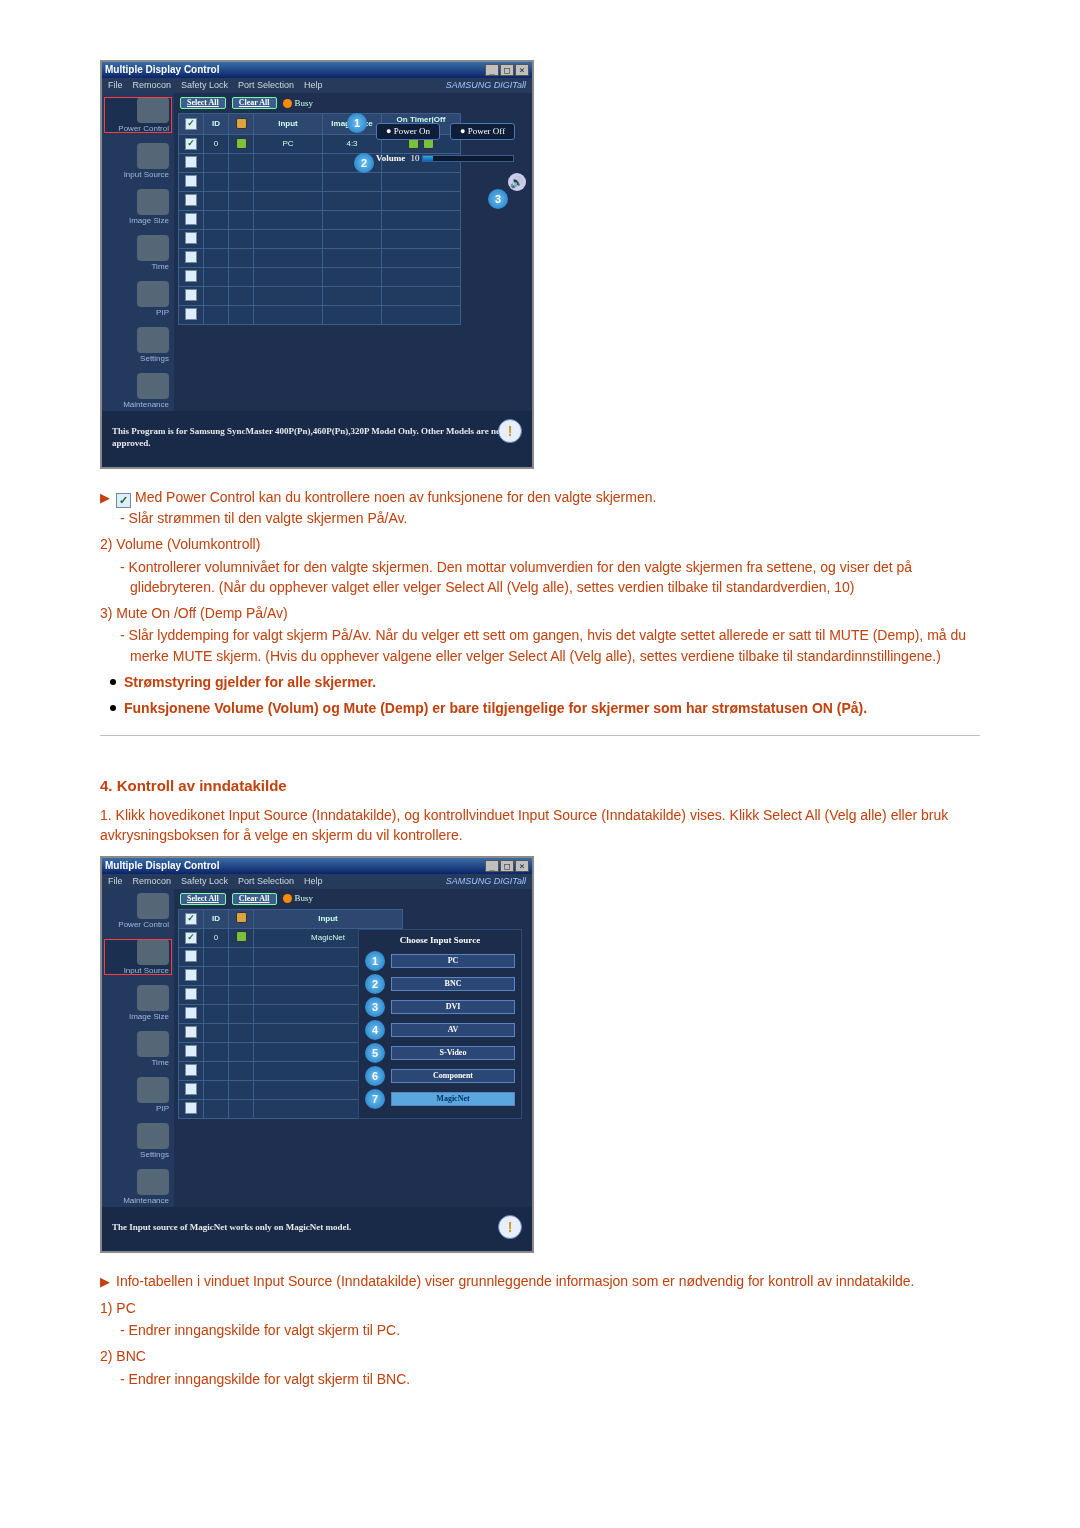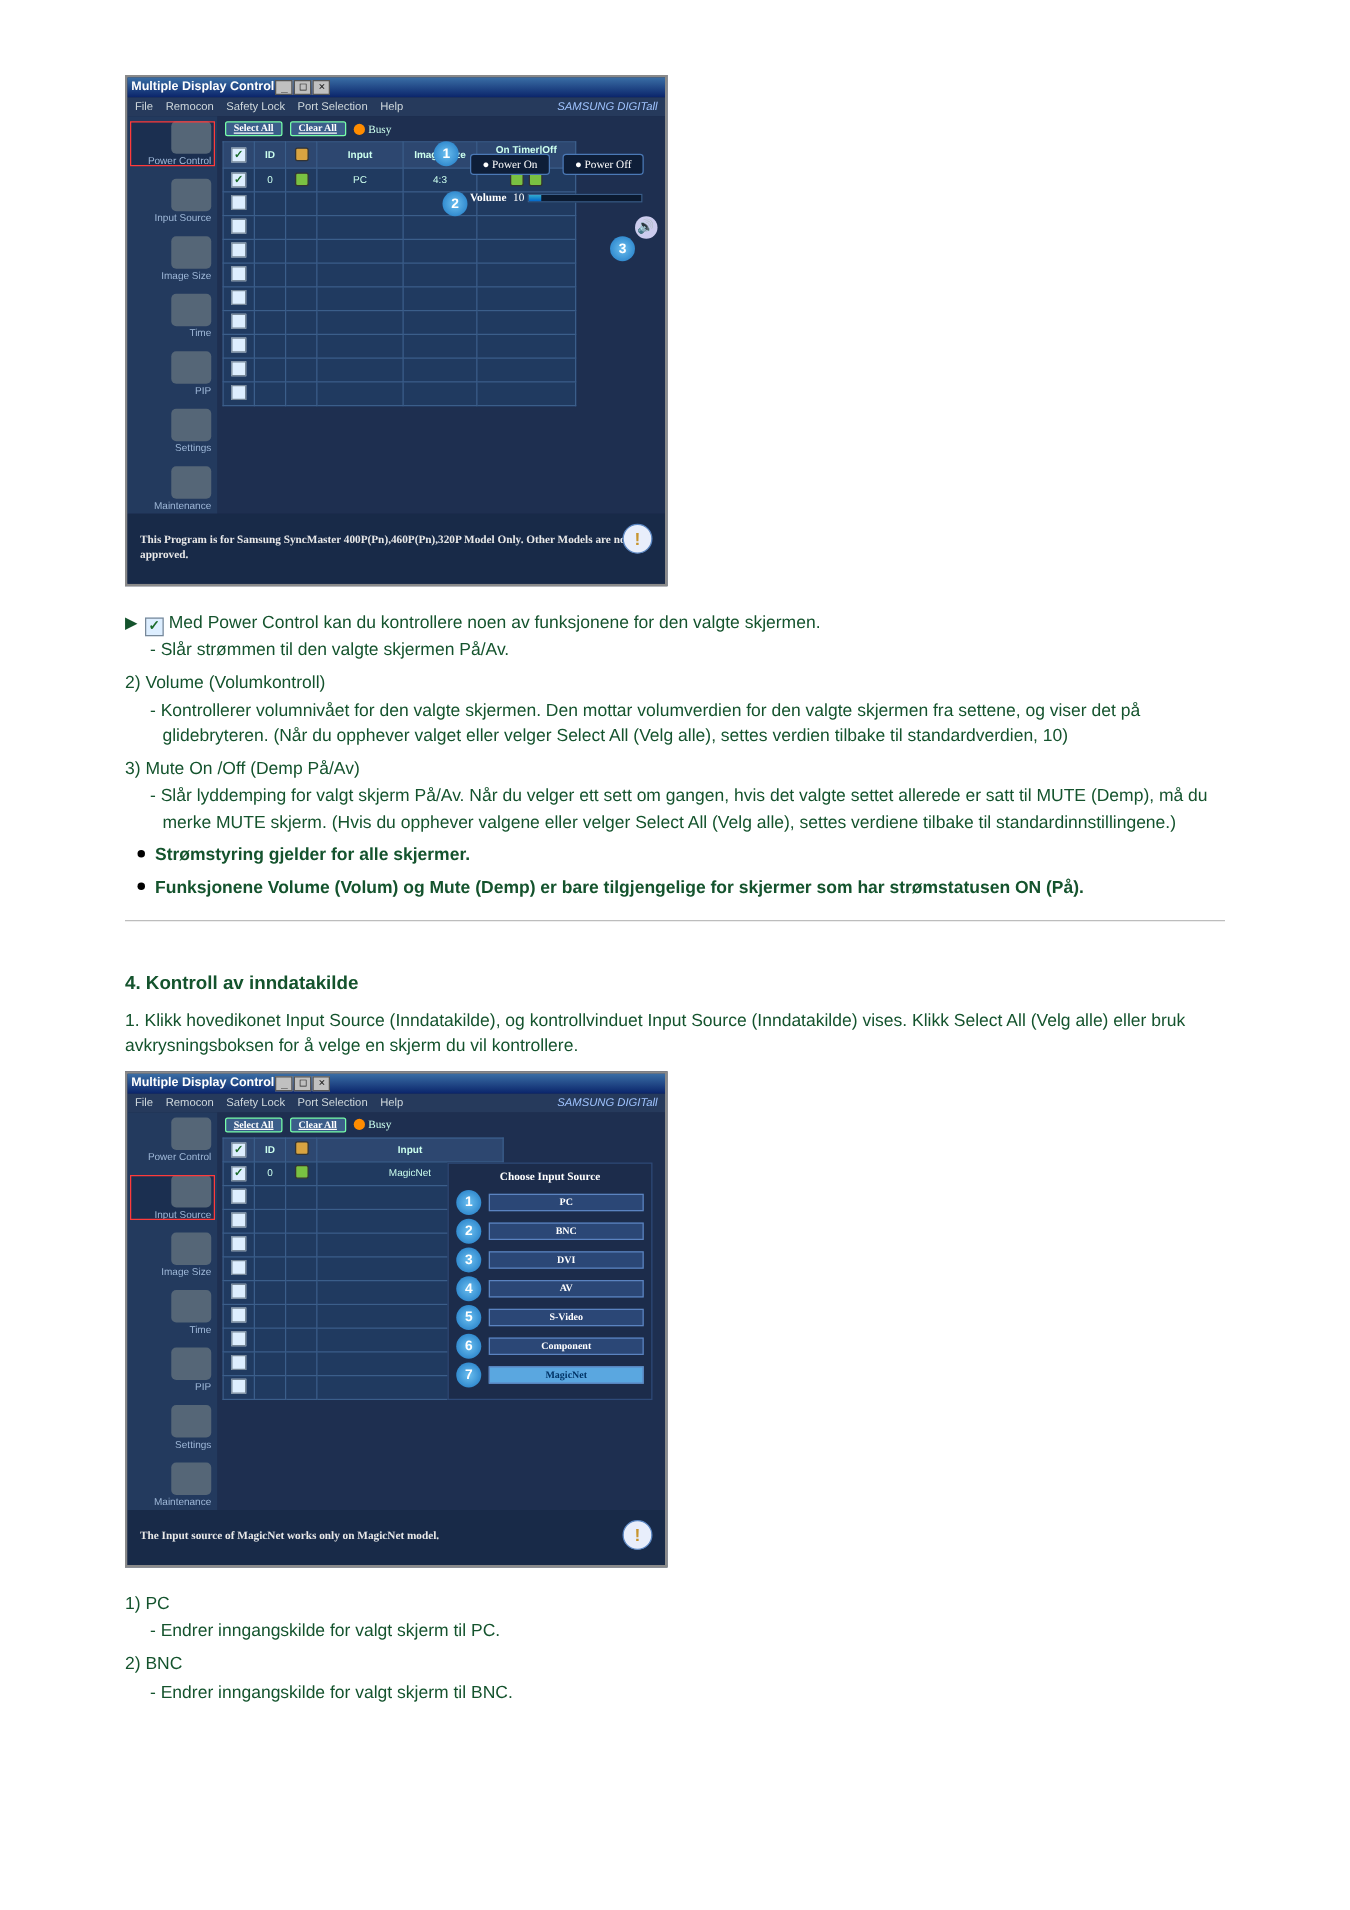--- a/index.html
+++ b/index.html
@@ -1,18 +1,18 @@
 <!DOCTYPE html>
 <html><head>
 <meta charset="utf-8">
 <style>
   body { margin:0; background:#fff; font-family:Arial,Helvetica,sans-serif; color:#222; }
   .page { width:1080px; margin:0 auto; padding:60px 100px 100px; box-sizing:border-box; }
   .screenshot { width:430px; background:#1c2a4a; border:2px solid #8a8a8a; font-size:0; }
-  .titlebar { display:flex; align-items:center; background:linear-gradient(#3a6ea5,#0a246a); color:#fff; font:bold 10px/1 Tahoma,Arial; padding:2px 3px; }
+  .titlebar { display:flex; align-items:center; justify-content:space-between; background:linear-gradient(#3a6ea5,#0a246a); color:#fff; font:bold 10px/1 Tahoma,Arial; padding:2px 3px; }
   .titlebar .wbtns span { display:inline-block; width:12px; height:10px; background:#c0c0c0; margin-left:1px; border:1px solid #555; font:9px/10px monospace; text-align:center; color:#222; }
   .menubar { display:flex; gap:10px; background:#263a5c; color:#cfd8dc; font:9px/1 Tahoma,Arial; padding:3px 6px; }
   .menubar .right { margin-left:auto; color:#a0c4ff; font-style:italic; }
   .ss-body { display:flex; font-size:0; }
   .sidecol { width:68px; background:#233a5e; padding:4px 2px 2px; display:flex; flex-direction:column; gap:10px; }
   .sidecol .item { color:#9fb8d8; font:8px/1 Tahoma,Arial; text-align:right; padding-right:3px; position:relative; }
   .sidecol .item .icon { display:block; width:32px; height:26px; margin:0 0 2px auto; background:#567; border-radius:4px; }
   .sidecol .item.sel { outline:1px solid #ff3b3b; outline-offset:-1px; background:#1b2f50; }
   .maincol { flex:1; background:#1e2f50; position:relative; }
   .toolbar { display:flex; align-items:center; gap:6px; padding:4px 6px; font:9px/1 Tahoma,Arial; color:#cfe; }
@@ -39,21 +39,21 @@
   .footer .excl { position:absolute; right:10px; top:8px; width:22px; height:22px; border-radius:50%; background:#e8eefb; border:1px solid #5a86c2; }
   .footer .excl::after { content:"!"; color:#c7952f; font:bold 14px/22px Arial; display:block; text-align:center; }
 
   .choose-panel { position:absolute; right:10px; top:40px; width:150px; background:#1c2c4b; border:1px solid #2e4a78; padding:6px; font:9px/1 Tahoma; color:#fff; }
   .choose-panel .hdr { text-align:center; font:bold 9px/1 Tahoma; margin-bottom:6px; }
   .choose-panel .opt { display:flex; align-items:center; gap:6px; margin:3px 0; }
   .choose-panel .opt .btn { flex:1; background:#2b4776; border:1px solid #5b83c0; text-align:center; padding:2px 0; font:bold 8px/1 Tahoma; }
   .choose-panel .opt.last .btn { background:#5aa7e0; color:#036; }
   .opt .callout { position:static; }
 
-  .doc { font:14px/1.45 Arial,Helvetica,sans-serif; color:#14532d; }
+  .doc { font:14px/1.45 Arial,Helvetica,sans-serif; color:#c2410c; }
   .doc .arrow { font-size:13px; margin-right:6px; }
   .doc .chk-inline { display:inline-block; width:13px; height:13px; background:#def; border:1px solid #789; vertical-align:-2px; margin-right:4px; }
   .doc .chk-inline::after { content:"✓"; color:#1a6b2a; font:bold 11px/12px Arial; display:block; text-align:center; }
   .doc .numline { margin:6px 0 2px; }
   .doc .dash { margin:0 0 2px 30px; text-indent:-10px; }
   .doc .dashmulti { margin:0 0 2px 30px; text-indent:-10px; }
   .doc .bul { margin:6px 0 2px 24px; text-indent:-14px; font-weight:bold; }
   .doc .bul .bullet { display:inline-block; width:6px; height:6px; background:#000; border-radius:50%; margin-right:8px; vertical-align:2px; }
   hr.sep { border:none; border-top:1px solid #bdbdbd; margin:16px 0 40px; }
   .h4 { font:bold 15px/1.3 Arial; margin:30px 0 10px; }
@@ -368,19 +368,20 @@
       </div>
     </div>
   </div>
   <div class="footer">
     <span>The Input source of MagicNet works only on MagicNet model.</span>
     <span class="excl"></span>
   </div>
 </div>
 
 <div class="doc" style="margin-top:18px;">
+  <div><span class="arrow">▶</span><span>Info-tabellen i vinduet Input Source (Inndatakilde) viser grunnleggende informasjon som er nødvendig for kontroll av inndatakilde.</span></div>
   <div class="numline">1) <span>PC</span></div>
   <div class="dash">- Endrer inngangskilde for valgt skjerm til PC.</div>
   <div class="numline">2) <span>BNC</span></div>
   <div class="dash">- Endrer inngangskilde for valgt skjerm til BNC.</div>
 </div>
 
 </div>
 
 </body></html>

